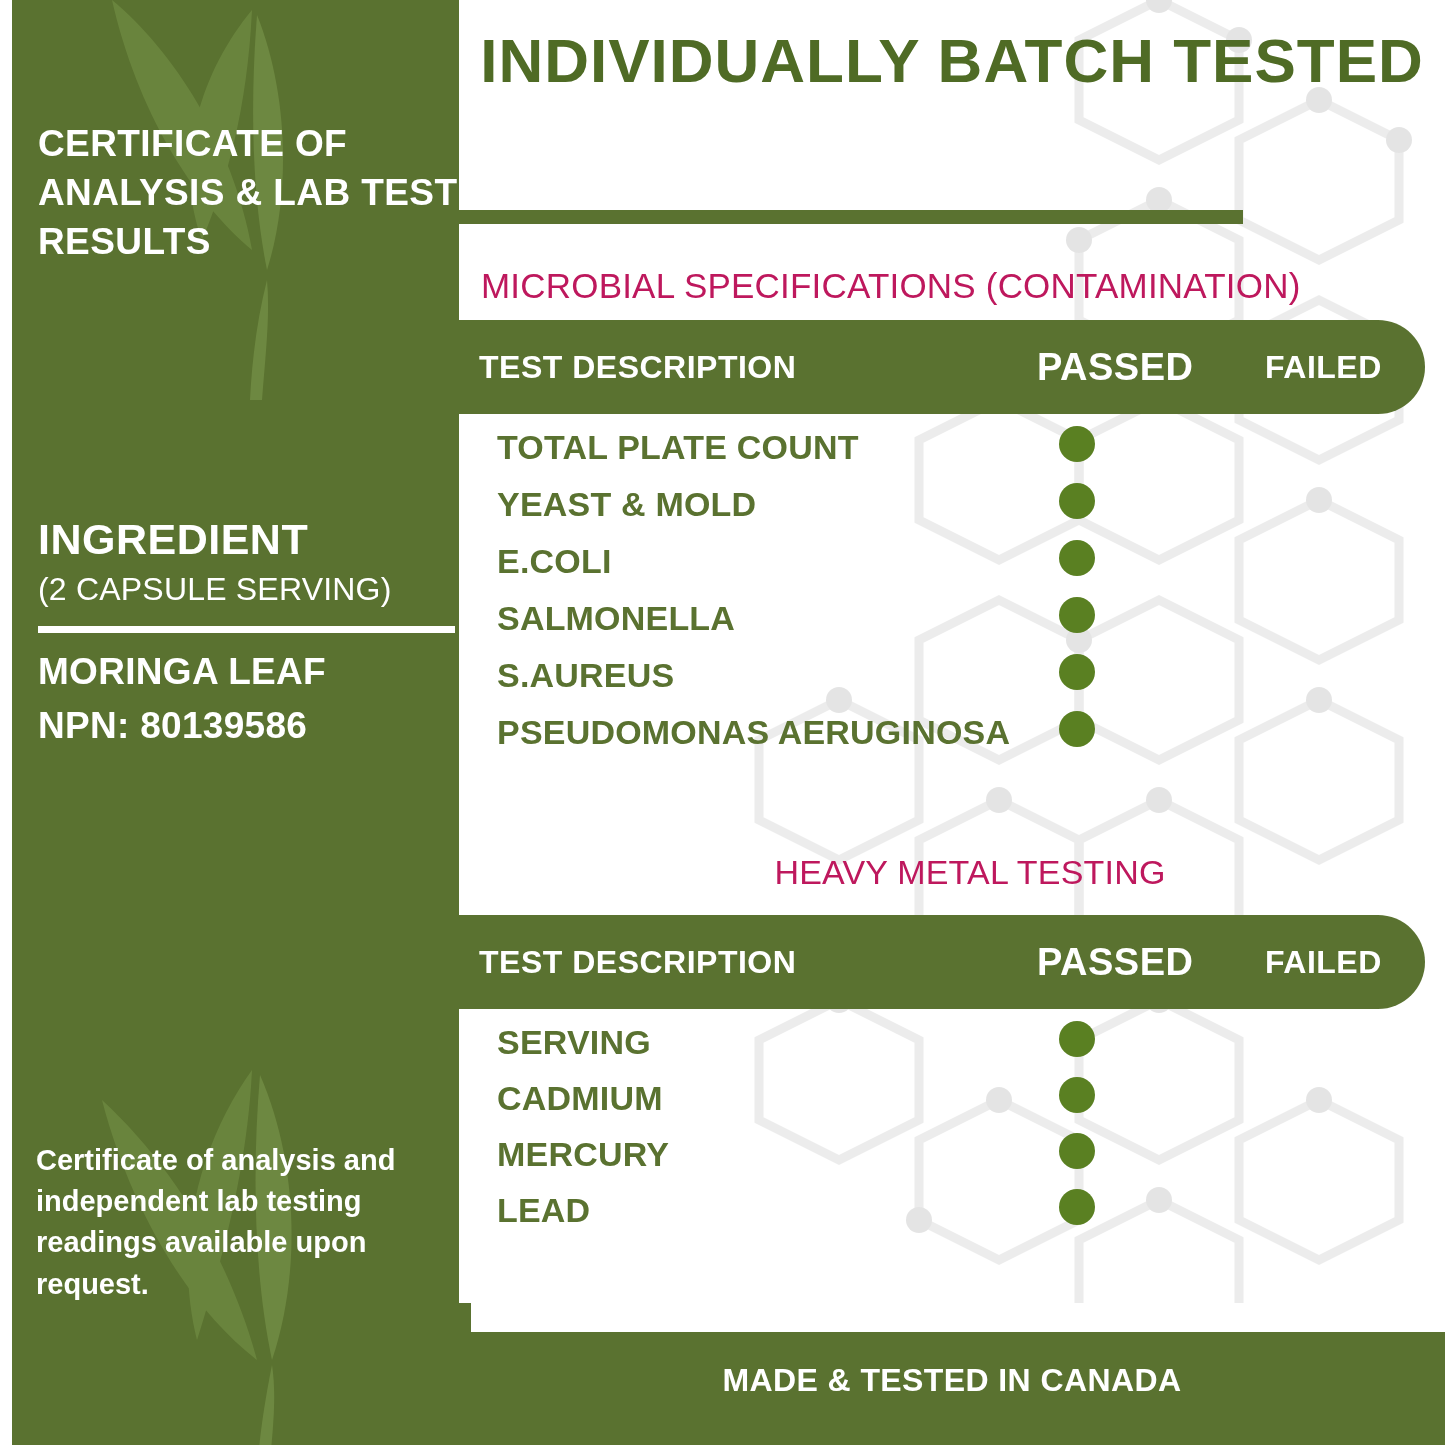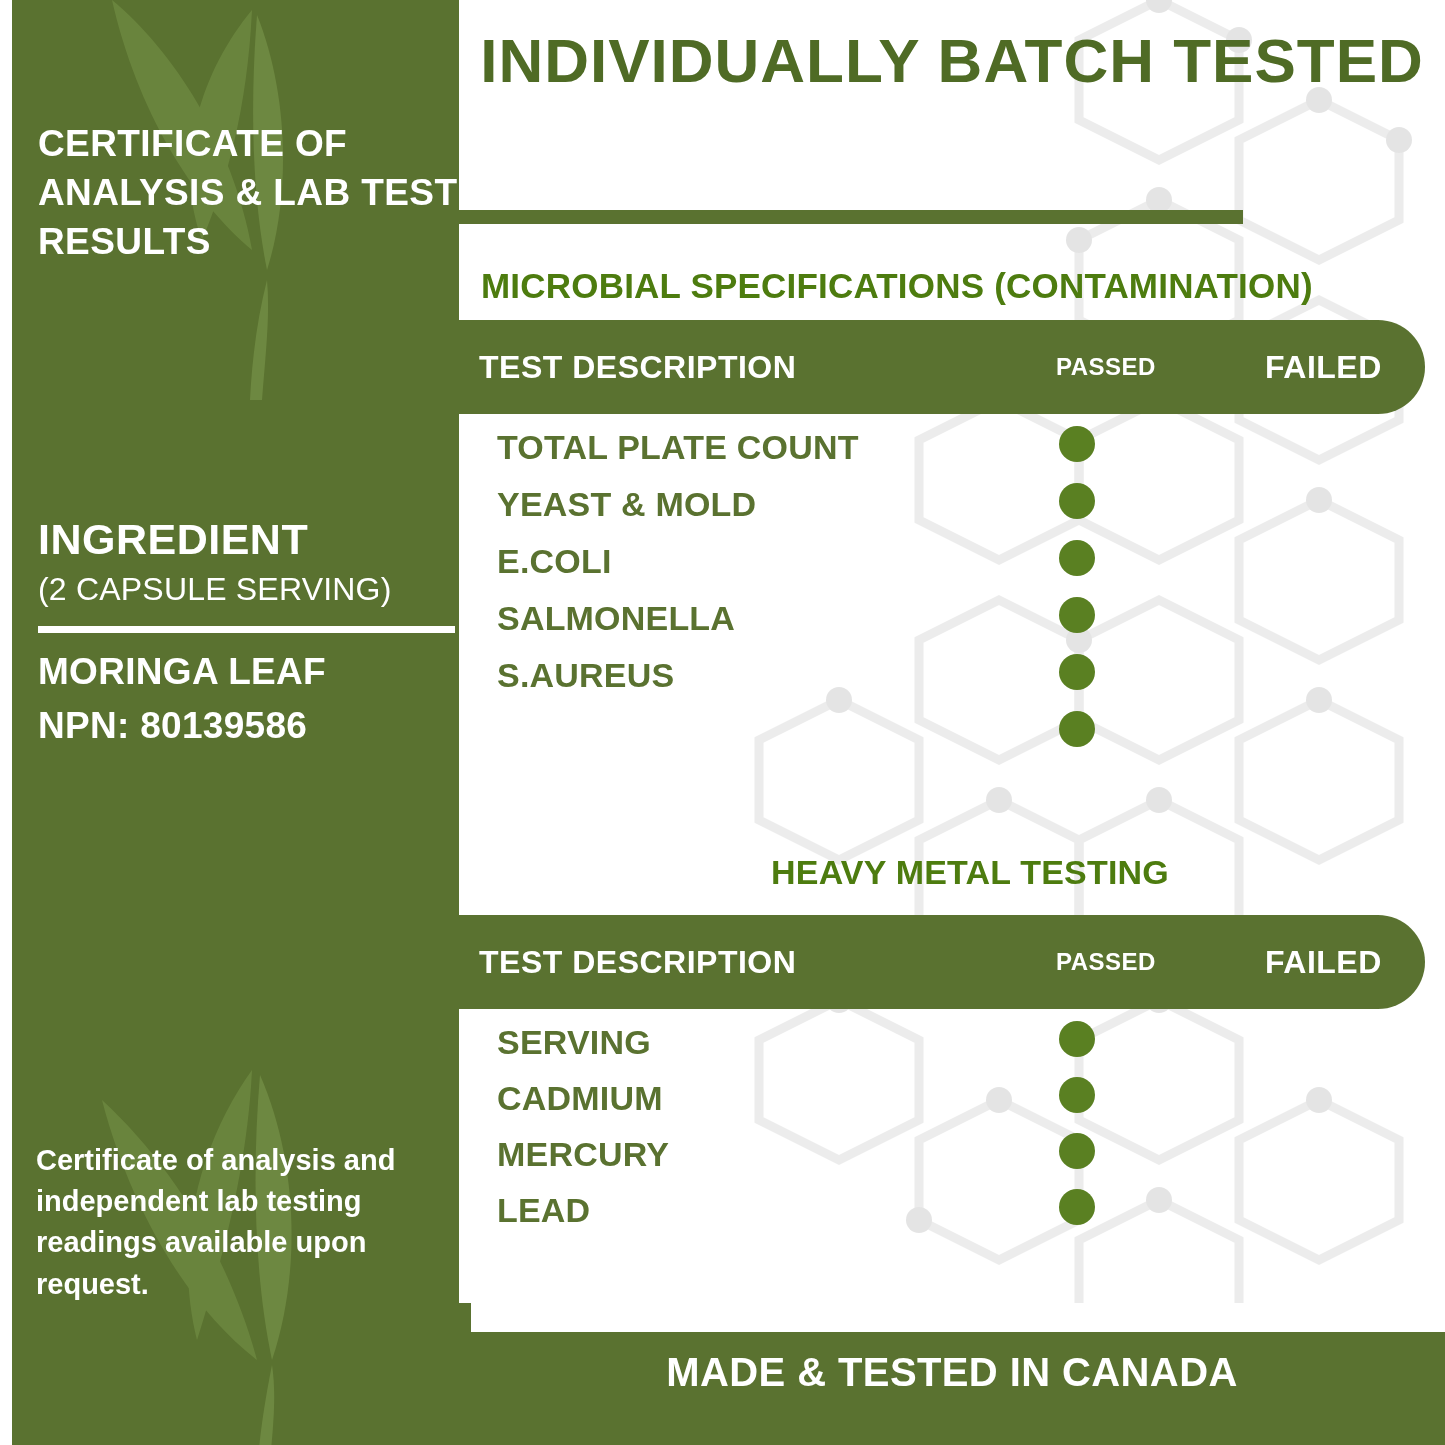--- a/index.html
+++ b/index.html
@@ -111,23 +111,23 @@
   }
   .headline-rule {
     position: absolute;
     left: 0px; top: 210px;
     width: 784px; height: 14px;
     background: #5a7230;
   }
 
   .section-title {
     position: absolute;
-    color: #4d7c0f;
+    color: #be185d;
     font-size: 35px;
-    font-weight: bold;
+    font-weight: normal;
     letter-spacing: .2px;
   }
   .micro-title { left: 22px; top: 266px; }
   .heavy-title { left: 0; top: 853px; width: 986px; text-align: center; font-size: 34px; padding-left: 36px; }
 
   .header-bar {
     position: absolute;
     height: 94px;
     background: #5a7230;
     border-top-left-radius: 0px;
@@ -138,23 +138,23 @@
   }
   .header-bar .col-desc {
     position: absolute;
     left: 20px; top: 50%;
     transform: translateY(-50%);
     font-size: 32px; font-weight: bold;
     letter-spacing: .5px;
   }
   .header-bar .col-passed {
     position: absolute;
-    left: 597px; top: 50%;
+    left: 578px; top: 50%;
     transform: translateY(-50%);
-    font-size: 24px; font-weight: bold;
+    font-size: 38px; font-weight: bold;
     letter-spacing: .5px;
   }
   .header-bar .col-failed {
     position: absolute;
     left: 806px; top: 50%;
     transform: translateY(-50%);
     font-size: 32px; font-weight: bold;
     letter-spacing: .5px;
   }
 
@@ -188,25 +188,25 @@
   }
 
   .footer-bar {
     position: absolute;
     left: 459px; top: 1332px;
     width: 986px; height: 113px;
     background: #5a7230;
   }
   .footer-text {
     position: absolute;
-    left: 0; top: 18px;
+    left: 0; top: 30px;
     width: 986px;
     text-align: center;
     color: #ffffff;
-    font-size: 40px;
+    font-size: 32px;
     font-weight: bold;
     letter-spacing: .4px;
   }
 </style>
 </head>
 <body>
 
 <div class="page">
 
   <div class="left-panel">
@@ -311,20 +311,21 @@
       </div>
       <div class="row">
         <span class="row-label">SALMONELLA</span>
         <span class="dot"></span>
       </div>
       <div class="row">
         <span class="row-label">S.AUREUS</span>
         <span class="dot"></span>
       </div>
       <div class="row">
+        <span class="row-label">PSEUDOMONAS AERUGINOSA</span>
         <span class="dot"></span>
       </div>
     </div>
 
     <div class="section-title heavy-title">HEAVY METAL TESTING</div>
 
     <div class="header-bar heavy-header">
       <span class="col-desc">TEST DESCRIPTION</span>
       <span class="col-passed">PASSED</span>
       <span class="col-failed">FAILED</span>

